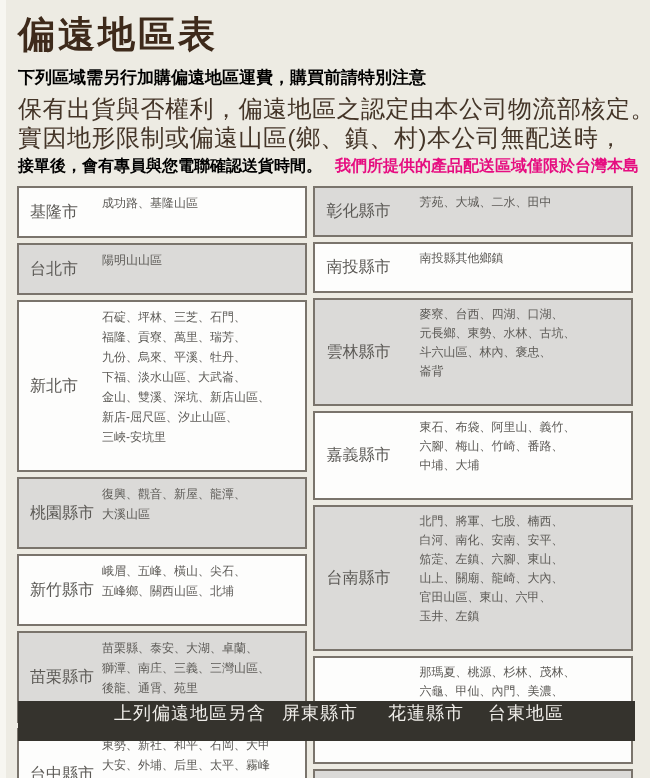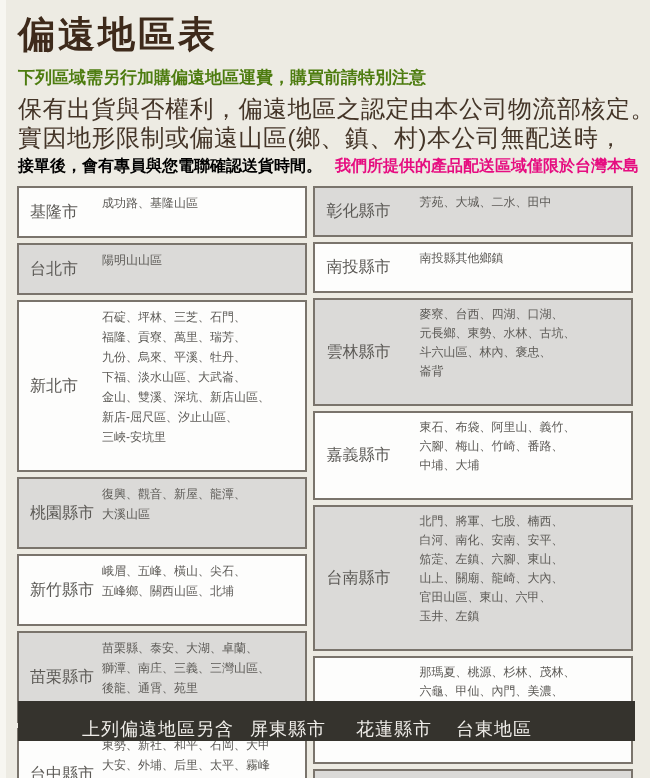--- a/index.html
+++ b/index.html
@@ -9,21 +9,21 @@
     font-family:"Liberation Sans",sans-serif;
   }
   .edge-strip{position:absolute;left:0;top:0;width:6px;height:778px;background:#f7f6f1;}
   .header{padding:0 18px;}
   .title{
     font-size:37px;font-weight:bold;color:#3e2a1b;
     margin:10px 0 6px;letter-spacing:3px;
   }
   .warning{
     font-family:Liberation Serif, serif;font-weight:bold;
-    font-size:17px;color:#4d7c0f;margin:0 0 5px;white-space:nowrap;
+    font-size:17px;color:#000000;margin:0 0 5px;white-space:nowrap;
   }
   .policy-line{
     font-size:24px;color:#443528;line-height:29px;white-space:nowrap;
     letter-spacing:0.5px;
   }
   .note{
     font-family:"Liberation Serif",serif;font-weight:bold;
     font-size:16px;margin-top:4px;white-space:nowrap;
   }
   .note-plain{color:#000000;}
@@ -45,22 +45,22 @@
   }
   .tcol-right .region{flex-basis:93px;}
   .areas{
     flex:1;padding:5px 2px 23px 0;font-size:12px;color:#5c5a56;
     white-space:pre-line;
   }
   .tcol-left .areas{line-height:20px;}
   .tcol-right .areas{line-height:19px;}
   .footer-bar{
     position:absolute;left:18px;top:701px;width:617px;height:40px;
-    background:#35332d;color:#efede9;display:flex;align-items:flex-end;
-    box-sizing:border-box;padding-left:64px;font-size:18px;letter-spacing:1px;
+    background:#35332d;color:#efede9;display:flex;align-items:flex-start;
+    box-sizing:border-box;padding-left:96px;font-size:18px;letter-spacing:1px;
   }
   .footer-bar span{white-space:nowrap;}
   .f-r1{margin-left:16px;}
   .f-r2{margin-left:30px;}
   .f-r3{margin-left:24px;}
 </style>
 </head>
 <body>
 
 <div class="edge-strip"></div>

